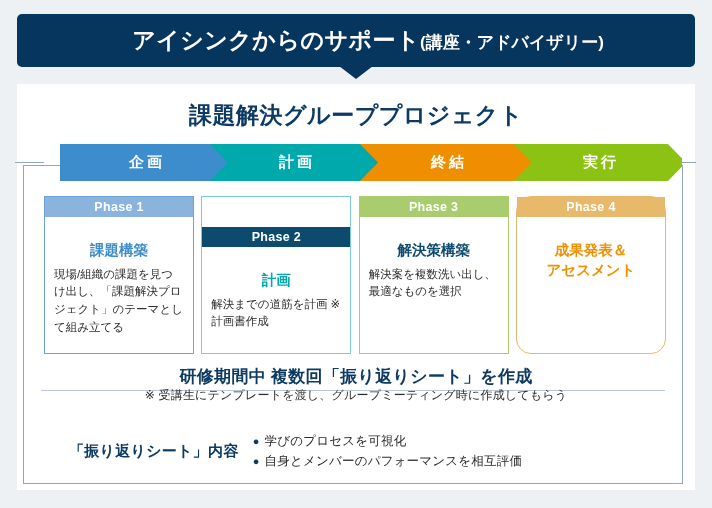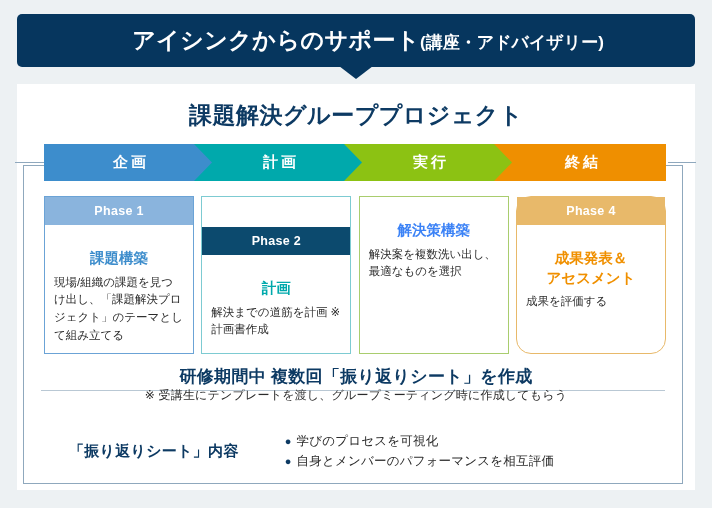--- a/index.html
+++ b/index.html
@@ -39,21 +39,21 @@
     position:absolute;left:0;top:16px;width:100%;text-align:center;
     color:#0d3a63;font-size:23px;font-weight:bold;letter-spacing:.5px;
   }
   
   .frame{
     position:absolute;left:6px;top:81px;width:660px;height:319px;
     border:1px solid #8fa8bd;box-sizing:border-box;background:transparent;
   }
   
   .chev-wrap{
-    position:absolute;left:44px;top:144px;width:622px;height:37px;
+    position:absolute;left:60px;top:144px;width:622px;height:37px;
     display:flex;
     text-align:right;
   }
   .chev{
     position:relative;height:37px;
     display:flex;align-items:center;justify-content:center;
     color:#fff;font-size:15px;font-weight:bold;letter-spacing:3px;
     box-sizing:border-box;
   }
   .chev:not(:first-child){margin-left:-18px;}
@@ -68,52 +68,52 @@
   
   .cards{
     position:absolute;left:44px;top:196px;width:622px;height:158px;
     display:flex;justify-content:space-between;
   }
   .pcard{
     width:150px;height:158px;background:#fff;box-sizing:border-box;
     border:1px solid #cfd8dd;display:flex;flex-direction:column;
   }
   .phead{
-    height:28px;display:flex;align-items:center;justify-content:center;
+    height:20px;display:flex;align-items:center;justify-content:center;
     color:#ffffff;font-size:12.5px;font-weight:bold;letter-spacing:.3px;
   }
   .pbody{flex:1;padding:24px 9px 0 9px;}
   .ptitle{
     text-align:center;font-size:14.5px;font-weight:bold;line-height:1.35;
     margin-bottom:5px;
   }
   .ptext{
     font-size:11.5px;line-height:1.55;color:#2b2b2b;text-align:left;
   }
   
   .p1{border-color:#6ba3d6;} .p1 .phead{background:#8ab4dd;} .p1 .ptitle{color:#3d8dcc;}
   .p2{border-color:#7dcbd2;} .p2 .phead{background:#0c4a6e;margin-top:30px;} .p2 .ptitle{color:#00a9ac;}
-  .p3{border-color:#a9cd6e;} .p3 .phead{background:#a9cd6e;} .p3 .ptitle{color:#3b82f6;}
+  .p3{border-color:#a9cd6e;} .p3 .phead{background:#a9cd6e;} .p3 .ptitle{color:#0c4a6e;}
   .p4{border-color:#e8b96a;border-radius:15px;} .p4 .phead{background:#e8b96a;} .p4 .ptitle{color:#f09000;}
   
   .sheet-title{
     position:absolute;left:0;top:281px;width:100%;text-align:center;
     color:#0d3a63;font-size:17px;font-weight:bold;letter-spacing:.3px;
   }
   .rule{
     position:absolute;left:24px;top:306px;width:624px;height:1px;
     background:#b9c8d4;
   }
   .note{
     position:absolute;left:0;top:303px;width:100%;text-align:center;
     font-size:12px;color:#2b2b2b;letter-spacing:.2px;
   }
   .bullets-row{
     position:absolute;left:52px;top:349px;width:600px;
-    display:flex;align-items:center;gap:32px;
+    display:flex;align-items:center;
   }
   .bl-label{
     color:#0d3a63;font-size:15px;font-weight:bold;white-space:nowrap;
     margin-right:14px;letter-spacing:.3px;
   }
   .bl-list{display:flex;flex-direction:column;gap:3px;}
   .bl-item{
     font-size:12.5px;color:#2b2b2b;display:flex;align-items:center;
     letter-spacing:.2px;
   }
@@ -159,26 +159,26 @@
 <div class="stub stub-l"></div>
 <div class="stub stub-r"></div>
 
 <div class="chev-wrap">
   <div class="chev c1" style="background:#3d8dcc">
     <span>企画</span>
   </div>
   <div class="chev c2" style="background:#00a9ac">
     <span>計画</span>
   </div>
+  <div class="chev c4" style="background:#ef8f00">
+    <span>終結</span>
+  </div>
   <div class="chev c3" style="background:#8cc213">
     <span>実行</span>
   </div>
-  <div class="chev c4" style="background:#ef8f00">
-    <span>終結</span>
-  </div>
 </div>
 
 <div class="cards">
 
   <div class="pcard p1">
     <div class="phead">Phase 1</div>
     <div class="pbody">
       <div class="ptitle">課題構築</div>
       <div class="ptext">現場/組織の課題を見つけ出し、「課題解決プロジェクト」のテーマとして組み立てる</div>
     </div>
@@ -186,28 +186,28 @@
 
   <div class="pcard p2">
     <div class="phead">Phase 2</div>
     <div class="pbody">
       <div class="ptitle">計画</div>
       <div class="ptext">解決までの道筋を計画 ※計画書作成</div>
     </div>
   </div>
 
   <div class="pcard p3">
+    <div class="phead">Phase 3</div>
     <div class="pbody">
       <div class="ptitle">解決策構築</div>
       <div class="ptext">解決案を複数洗い出し、最適なものを選択</div>
     </div>
   </div>
 
   <div class="pcard p4">
     <div class="phead">Phase 4</div>
     <div class="pbody">
       <div class="ptitle" style="white-space:pre-line">成果発表＆
 アセスメント</div>
-      <div class="ptext">成果を評価する</div>
     </div>
   </div>
 
 </div>
 
 </body></html>

